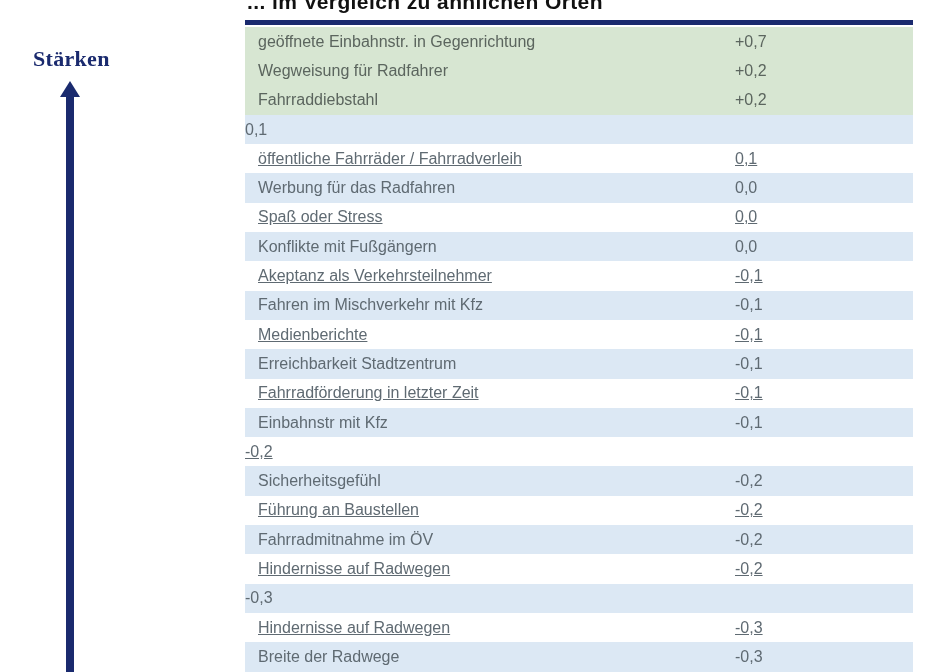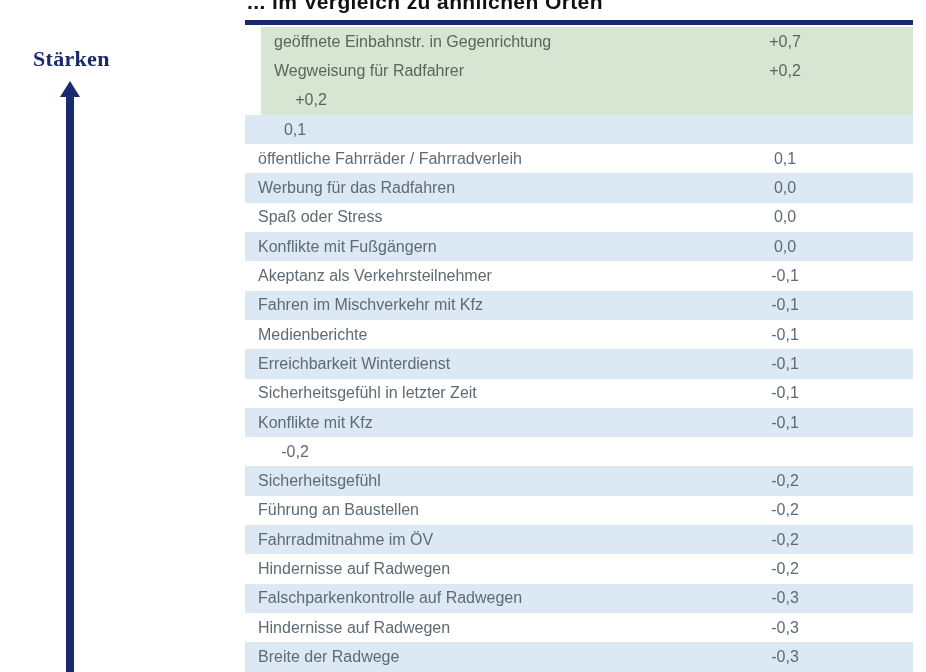--- a/index.html
+++ b/index.html
@@ -33,25 +33,25 @@
     position:absolute;top:-10px;left:2px;line-height:1.15;
     font-size:21px;font-weight:bold;letter-spacing:.4px;
     color:var(--title-text);white-space:nowrap;
   }
   .title-rule{position:absolute;top:20px;left:0;width:100%;height:5px;background:var(--navy);}
   .rows{position:absolute;top:27px;left:0;width:100%;}
   .row{
     height:29.3px;display:flex;align-items:center;
     font-size:16px;color:var(--row-text);
   }
-  .row-green{background:var(--green-row-bg);color:var(--green-row-text);margin-left:16px;}
+  .row-green{background:var(--green-row-bg);color:var(--green-row-text);}
   .row-blue{background:var(--blue-row-bg);}
-  .row-white{background:#ffffff;}
+  .row-white{background:#ffffff;text-decoration:underline;}
   .row-label{flex:1;padding-left:13px;white-space:nowrap;overflow:hidden;}
-  .row-value{width:100px;text-align:center;margin-right:78px;}
+  .row-value{width:100px;text-align:left;margin-right:78px;}
 </style>
 </head>
 <body>
 
 <div class="strengths-label">Stärken</div>
 
 <div class="axis-arrow">
   <div class="arrow-head"></div>
   <div class="arrow-shaft"></div>
 </div>
@@ -62,20 +62,21 @@
   <div class="rows">
       <div class="row row-green">
     <span class="row-label">geöffnete Einbahnstr. in Gegenrichtung</span>
     <span class="row-value">+0,7</span>
   </div>
       <div class="row row-green">
     <span class="row-label">Wegweisung für Radfahrer</span>
     <span class="row-value">+0,2</span>
   </div>
       <div class="row row-green">
+    <span class="row-label">Fahrraddiebstahl</span>
     <span class="row-value">+0,2</span>
   </div>
       <div class="row row-blue">
     <span class="row-value">0,1</span>
   </div>
       <div class="row row-white">
     <span class="row-label">öffentliche Fahrräder / Fahrradverleih</span>
     <span class="row-value">0,1</span>
   </div>
       <div class="row row-blue">
@@ -96,29 +97,29 @@
   </div>
       <div class="row row-blue">
     <span class="row-label">Fahren im Mischverkehr mit Kfz</span>
     <span class="row-value">-0,1</span>
   </div>
       <div class="row row-white">
     <span class="row-label">Medienberichte</span>
     <span class="row-value">-0,1</span>
   </div>
       <div class="row row-blue">
-    <span class="row-label">Erreichbarkeit Winterdienst</span>
+    <span class="row-label">Erreichbarkeit Stadtzentrum</span>
     <span class="row-value">-0,1</span>
   </div>
       <div class="row row-white">
-    <span class="row-label">Sicherheitsgefühl in letzter Zeit</span>
+    <span class="row-label">Fahrradförderung in letzter Zeit</span>
     <span class="row-value">-0,1</span>
   </div>
       <div class="row row-blue">
-    <span class="row-label">Konflikte mit Kfz</span>
+    <span class="row-label">Einbahnstr mit Kfz</span>
     <span class="row-value">-0,1</span>
   </div>
       <div class="row row-white">
     <span class="row-value">-0,2</span>
   </div>
       <div class="row row-blue">
     <span class="row-label">Sicherheitsgefühl</span>
     <span class="row-value">-0,2</span>
   </div>
       <div class="row row-white">
@@ -127,21 +128,20 @@
   </div>
       <div class="row row-blue">
     <span class="row-label">Fahrradmitnahme im ÖV</span>
     <span class="row-value">-0,2</span>
   </div>
       <div class="row row-white">
     <span class="row-label">Hindernisse auf Radwegen</span>
     <span class="row-value">-0,2</span>
   </div>
       <div class="row row-blue">
-    <span class="row-label">Falschparkenkontrolle auf Radwegen</span>
     <span class="row-value">-0,3</span>
   </div>
       <div class="row row-white">
     <span class="row-label">Hindernisse auf Radwegen</span>
     <span class="row-value">-0,3</span>
   </div>
       <div class="row row-blue">
     <span class="row-label">Breite der Radwege</span>
     <span class="row-value">-0,3</span>
   </div>

